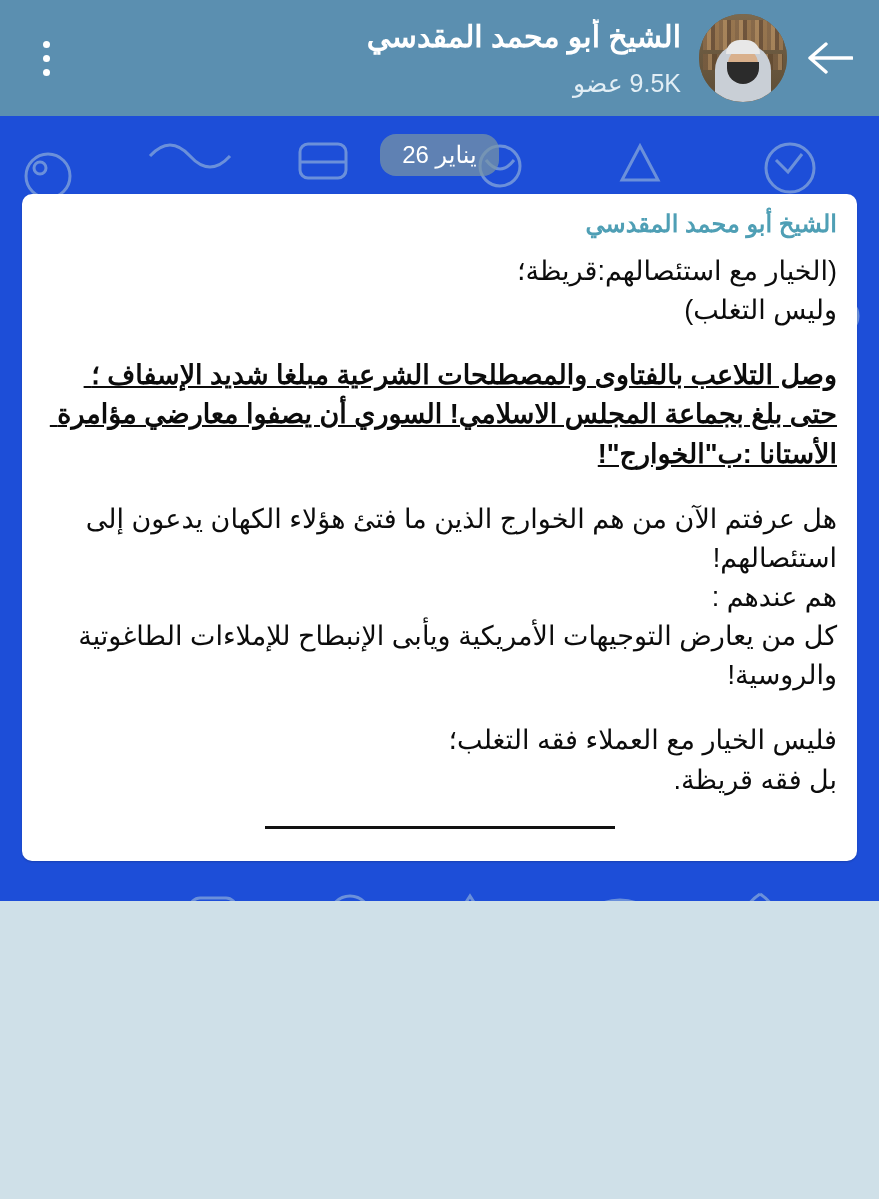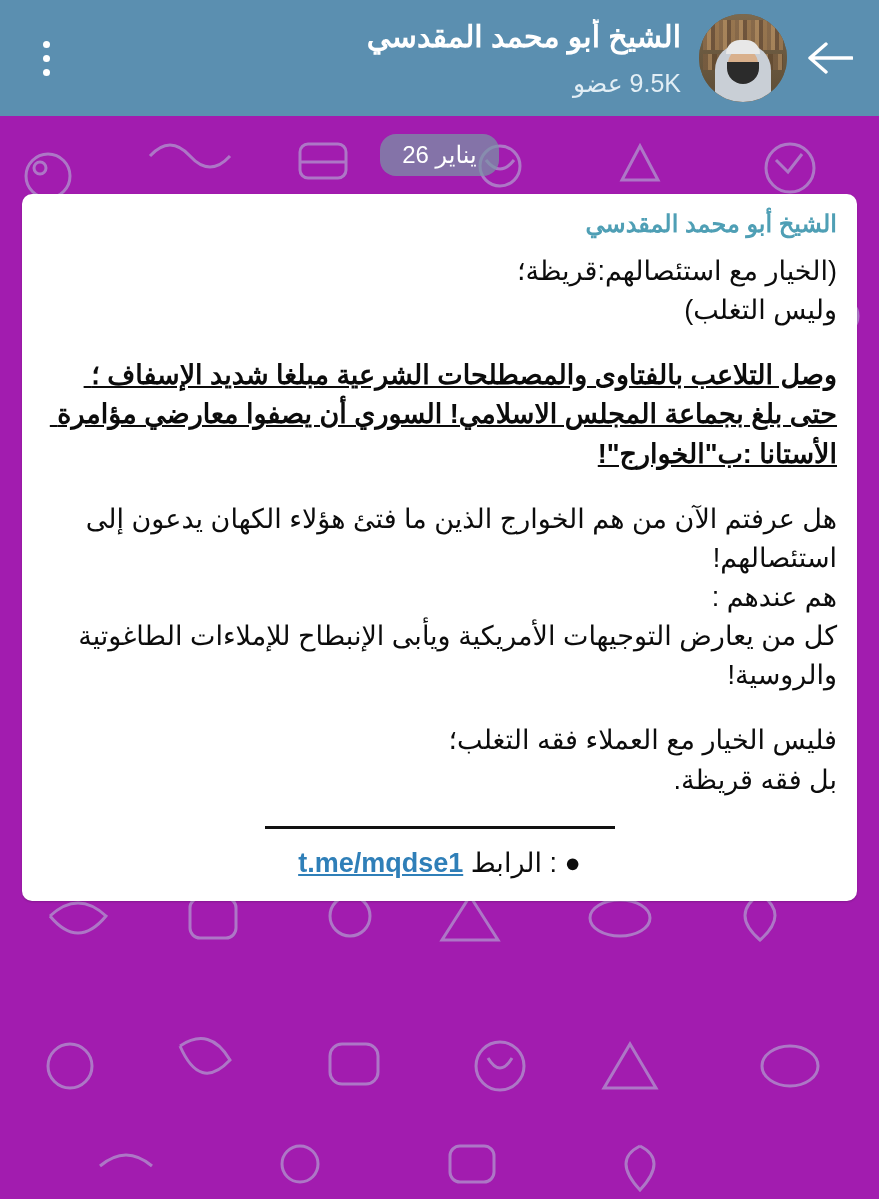--- a/index.html
+++ b/index.html
@@ -6,21 +6,21 @@
   html, body {
     width: 879px;
     height: 1199px;
     overflow: hidden;
     font-family: "Liberation Sans", sans-serif;
     background: #cfe0e8;
   }
   .app {
     position: relative;
     width: 879px;
-    height: 1199px;
+    height: 901px;
     background: #ccdfe7;
     overflow: hidden;
   }
 
   
   .header {
     position: relative;
     height: 116px;
     background: #5b8fb0;
     display: flex;
@@ -140,21 +140,21 @@
     width: 7px; height: 7px;
     border-radius: 50%;
     background: #ffffff;
     display: block;
   }
 
   
   .chat-bg {
     position: absolute;
     top: 116px; left: 0; right: 0; bottom: 0;
-    background-color: #a21caf;
+    background-color: #1d4ed8;
     overflow: hidden;
   }
   .chat-bg .doodles {
     position: absolute;
     inset: 0;
     opacity: .5;
   }
 
   
   .date-chip-wrap {
@@ -362,22 +362,17 @@
         <div class="msg-text bold para">وصل التلاعب بالفتاوى والمصطلحات الشرعية مبلغا شديد الإسفاف ؛ حتى بلغ بجماعة المجلس الاسلامي! السوري أن يصفوا معارضي مؤامرة الأستانا :ب"الخوارج"!</div>
         <div class="msg-text para">هل عرفتم الآن من هم الخوارج الذين ما فتئ هؤلاء الكهان يدعون إلى استئصالهم!
 هم عندهم :
 كل من يعارض التوجيهات الأمريكية ويأبى الإنبطاح للإملاءات الطاغوتية والروسية!</div>
         <div class="msg-text para">فليس الخيار مع العملاء فقه التغلب؛
 بل فقه قريظة.</div>
 
         <div class="hr-line"></div>
 
 
-        <div class="footer-line">
-          <span>●</span>
-          <span>: الرابط</span>
-          <span class="link">t.me/mqdse1</span>
-        </div>
 
       </div>
     </div>
   </div>
 </div>
 
 </body></html>

